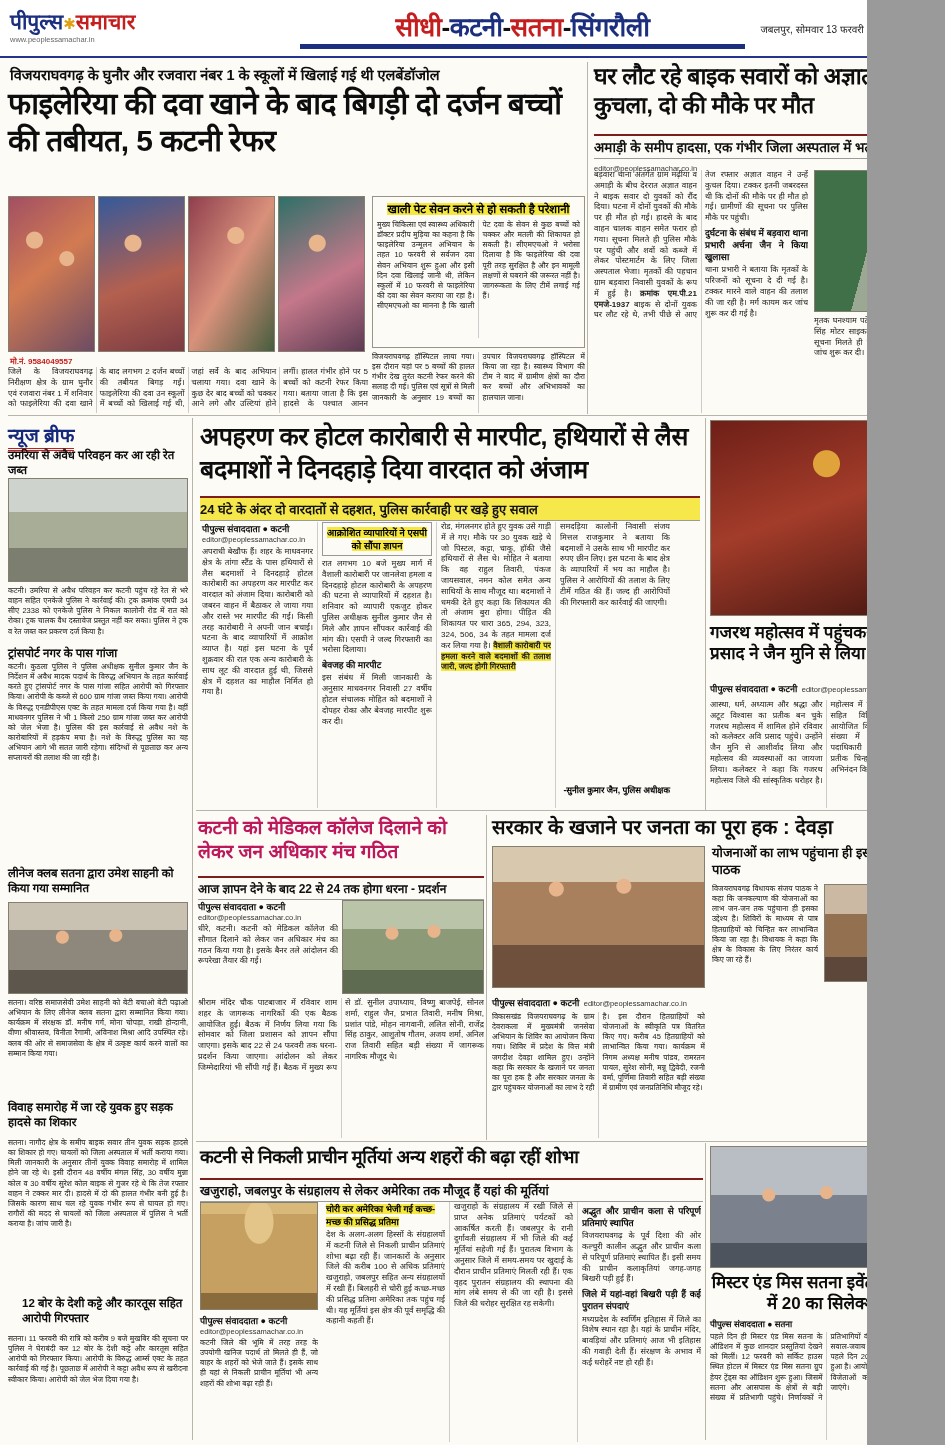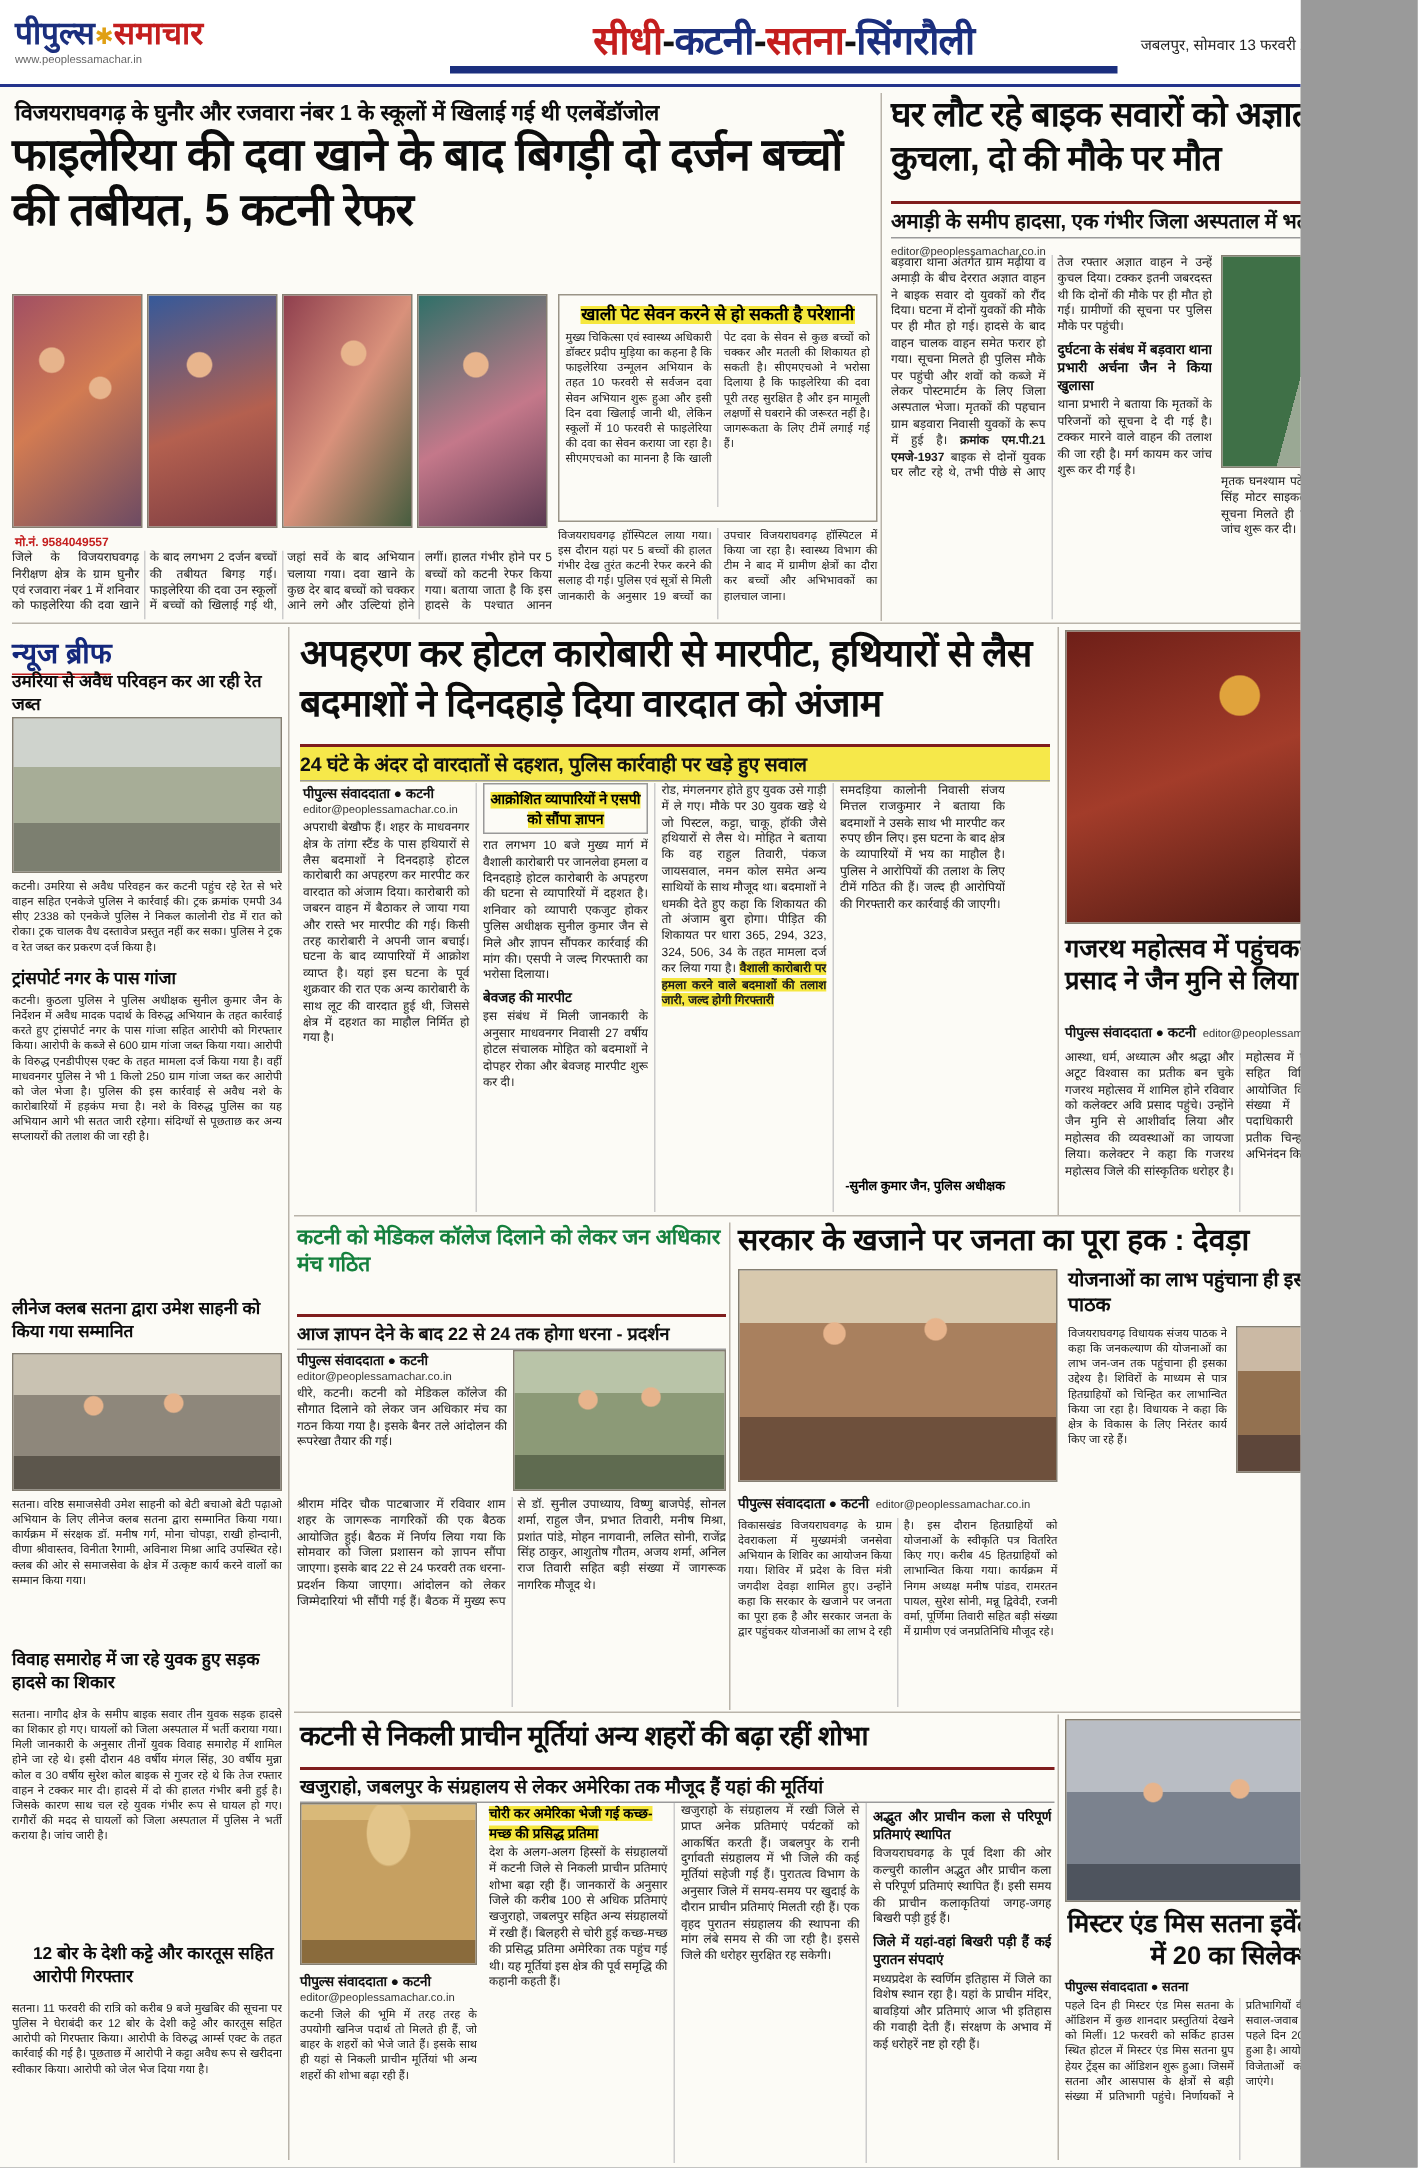--- a/index.html
+++ b/index.html
@@ -19,21 +19,21 @@
   .ed-bar { background:#1b2f7e; }
   .dateline { font-size:10px; color:#222; }
   .pagebox { background:#1b2f7e; color:#fff; font-weight:bold; font-size:19px;
              display:flex; align-items:center; justify-content:center; border-radius:3px; }
   
   .kicker { font-size:14.5px; font-weight:bold; color:#0d0d0d; }
   .hl-xl { font-size:30px; font-weight:bold; color:#0d0d0d; line-height:1.22; letter-spacing:-0.5px; }
   .hl-lg { font-size:23px; font-weight:bold; color:#0d0d0d; line-height:1.28; letter-spacing:-0.4px; }
   .hl-k  { font-size:25px; font-weight:bold; color:#0d0d0d; line-height:1.3; letter-spacing:-0.4px; }
   .hl-md { font-size:17px; font-weight:bold; color:#0d0d0d; line-height:1.25; }
-  .hl-m2 { font-size:14px; font-weight:bold; color:#15803d; line-height:1.25; }
+  .hl-m2 { font-size:19px; font-weight:bold; color:#be185d; line-height:1.25; }
   .hl-t  { font-size:20px; font-weight:bold; color:#0d0d0d; line-height:1.2; }
   .hl-s  { font-size:18px; font-weight:bold; color:#0d0d0d; line-height:1.25; letter-spacing:-0.3px; }
   .hl-sm { font-size:11.5px; font-weight:bold; color:#0d0d0d; line-height:1.3; }
   .deck { font-size:13px; font-weight:bold; color:#111; text-align:left;
           border-top:2px solid #7f1d1d; border-bottom:1px solid #9a9a9a; padding:2px 0; }
   .deck-yellow { background:#f6e84a; }
   .byline { font-size:9px; font-weight:bold; color:#111; }
   .email { font-size:7.5px; color:#333; }
   .bt { font-size:8px; line-height:1.35; color:#1a1a1a; text-align:justify; overflow:hidden; }
   .bt-sm { font-size:7.5px; line-height:1.35; color:#1a1a1a; text-align:justify; overflow:hidden; }

